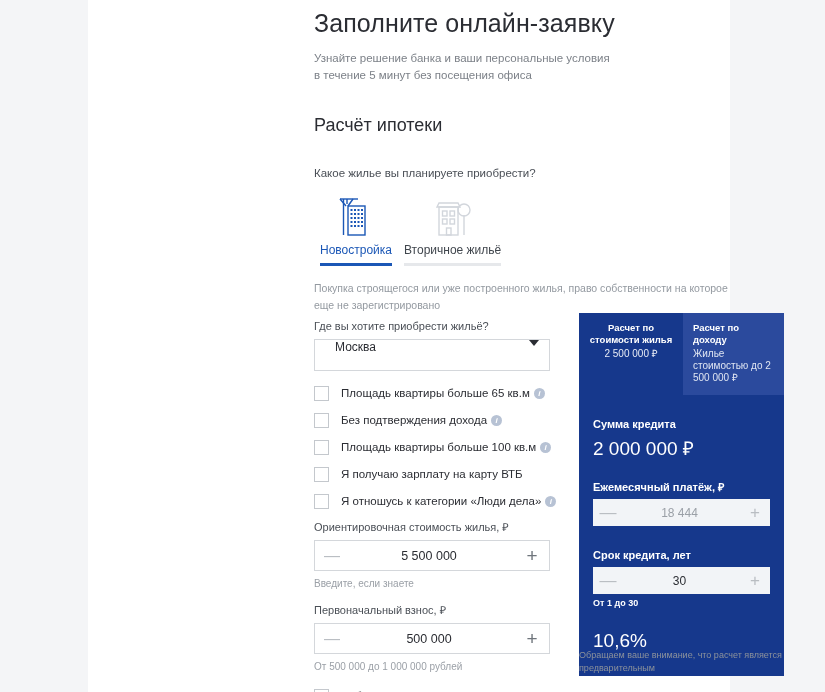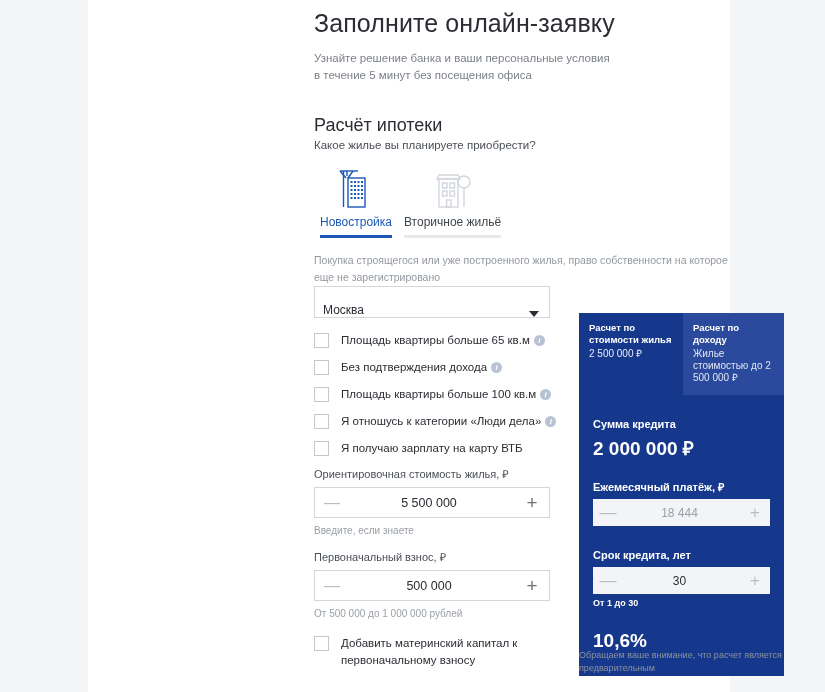--- a/index.html
+++ b/index.html
@@ -46,21 +46,21 @@
     max-width: 330px;
   }
   .h2 {
     font-size: 18px;
     font-weight: 400;
     color: #2b2d33;
     margin: 29px 0 0 0;
     line-height: 24px;
   }
   .question {
-    margin: 0 0 0 0;
+    margin: 28px 0 0 0;
     font-size: 11.5px;
     color: #4a4f56;
     line-height: 16px;
   }
 
   
   .ptabs {
     display: flex;
     margin-top: 12px;
     width: 240px;
@@ -107,22 +107,22 @@
     margin: 5px 0 5px 0;
     line-height: 15px;
   }
 
   
   .select {
     width: 236px; height: 32px;
     border: 1px solid #d4d7db;
     background: #fff;
     display: flex;
-    align-items: flex-end;
-    padding: 0 10px 0 8px;
+    align-items: flex-start;
+    padding: 0 10px 0 20px;
     cursor: pointer;
   }
   .select .sv {
     flex: 1;
     font-size: 12px;
     color: #2b2d33;
   }
   .caret {
     width: 0; height: 0;
     border-left: 5px solid transparent;
@@ -206,21 +206,21 @@
     left: 265px; top: 313px;
     width: 205px;
     background: #16388c;
     color: #fff;
   }
   .ctabs { display: flex; }
   .ctab {
     padding: 9px 10px 11px 10px;
     cursor: pointer;
   }
-  .ctab.active { background: #16388c; width: 104px; }
+  .ctab.active { background: #16388c; width: 104px; text-align: center; }
   .ctab.inactive { background: #2b4a9d; width: 101px; }
   .ctab .ct-title {
     font-size: 9.5px;
     font-weight: bold;
     line-height: 12px;
     display: block;
   }
   .ctab .ct-sub {
     font-size: 10px;
     line-height: 12px;
@@ -233,21 +233,21 @@
   .c-label {
     font-size: 11px;
     font-weight: bold;
     line-height: 15px;
     margin: 0 0 4px 0;
   }
   .c-big {
     font-size: 19px;
     line-height: 26px;
     margin: 0 0 18px 0;
-    font-weight: 700;
+    font-weight: 400;
   }
   .c-stepper {
     height: 27px;
     background: #f2f4f7;
     display: flex;
     align-items: center;
     margin-bottom: 4px;
   }
   .c-stepper .minus, .c-stepper .plus {
     width: 30px;
@@ -355,45 +355,46 @@
               </g>
             </svg>
           </span>
           <span class="plabel">Вторичное жильё</span>
           <div class="bar"></div>
         </div>
       </div>
 
       <p class="note">Покупка строящегося или уже построенного жилья, право собственности на которое еще не зарегистрировано</p>
 
+      <p class="field-label">Где вы хотите приобрести жильё?</p>
       <div class="select">
         <span class="sv">Москва</span>
         <span class="caret"></span>
       </div>
 
       <div class="cb-list">
         <div class="cb-row">
           <span class="cb-box"></span>
           <span class="cb-text"><span>Площадь квартиры больше 65 кв.м</span><span class="info-i">i</span></span>
         </div>
         <div class="cb-row">
           <span class="cb-box"></span>
           <span class="cb-text"><span>Без подтверждения дохода</span><span class="info-i">i</span></span>
         </div>
         <div class="cb-row">
           <span class="cb-box"></span>
           <span class="cb-text"><span>Площадь квартиры больше 100 кв.м</span><span class="info-i">i</span></span>
         </div>
         <div class="cb-row">
           <span class="cb-box"></span>
-          <span class="cb-text"><span>Я отношусь к категории «Люди дела»</span><span class="info-i">i</span></span>
+          <span class="cb-text"><span>Я получаю зарплату на карту ВТБ</span></span>
         </div>
         <div class="cb-row">
           <span class="cb-box"></span>
-          <span class="cb-text"><span>Я получаю зарплату на карту ВТБ</span></span>
+          <span class="cb-text"><span>Я отношусь к категории «Люди дела»</span><span class="info-i">i</span></span>
         </div>
       </div>
 
       <p class="field-label">Ориентировочная стоимость жилья, ₽</p>
       <div class="stepper">
         <span class="minus">—</span>
         <span class="sval">5 500 000</span>
         <span class="plus">+</span>
       </div>
       <p class="hint">Введите, если знаете</p>

